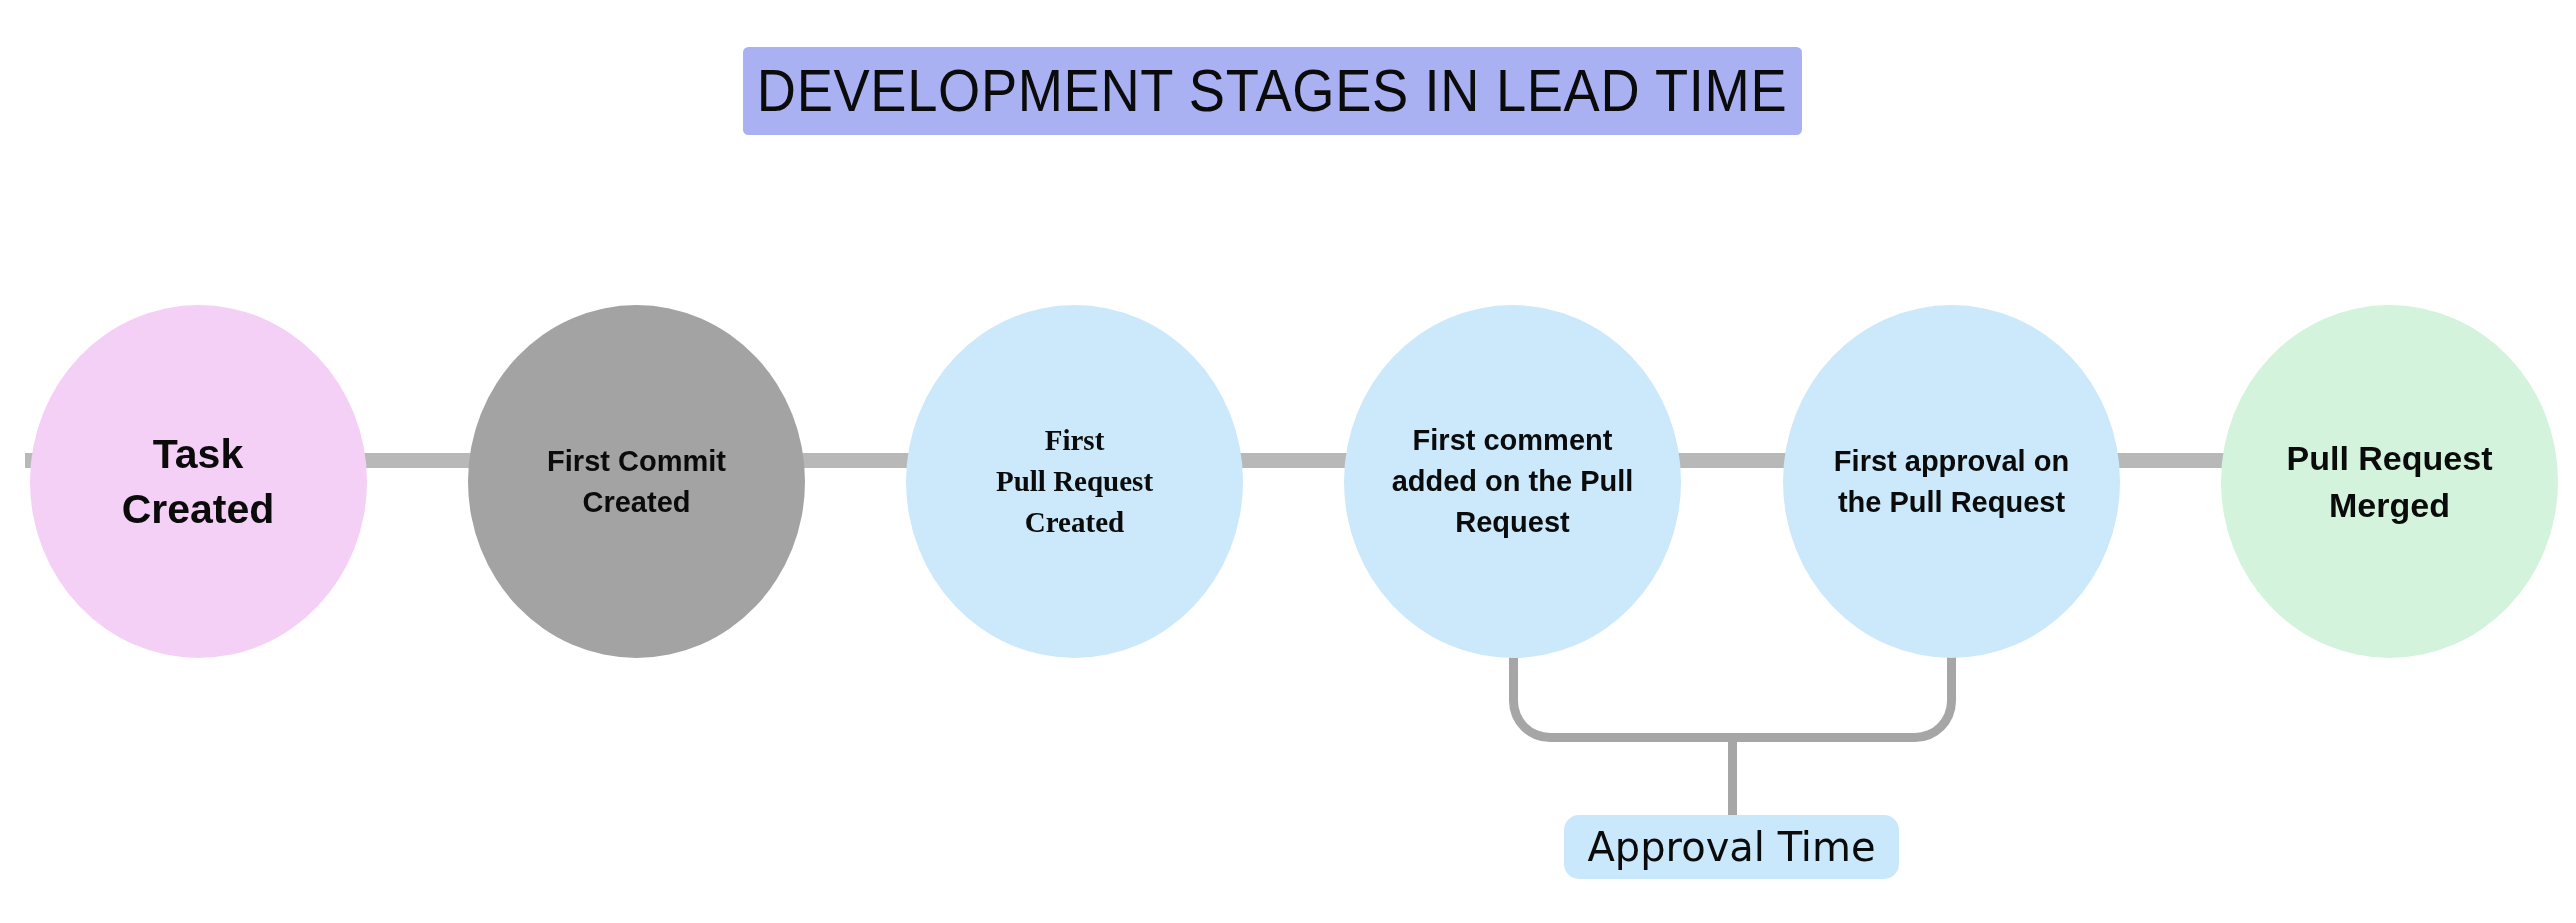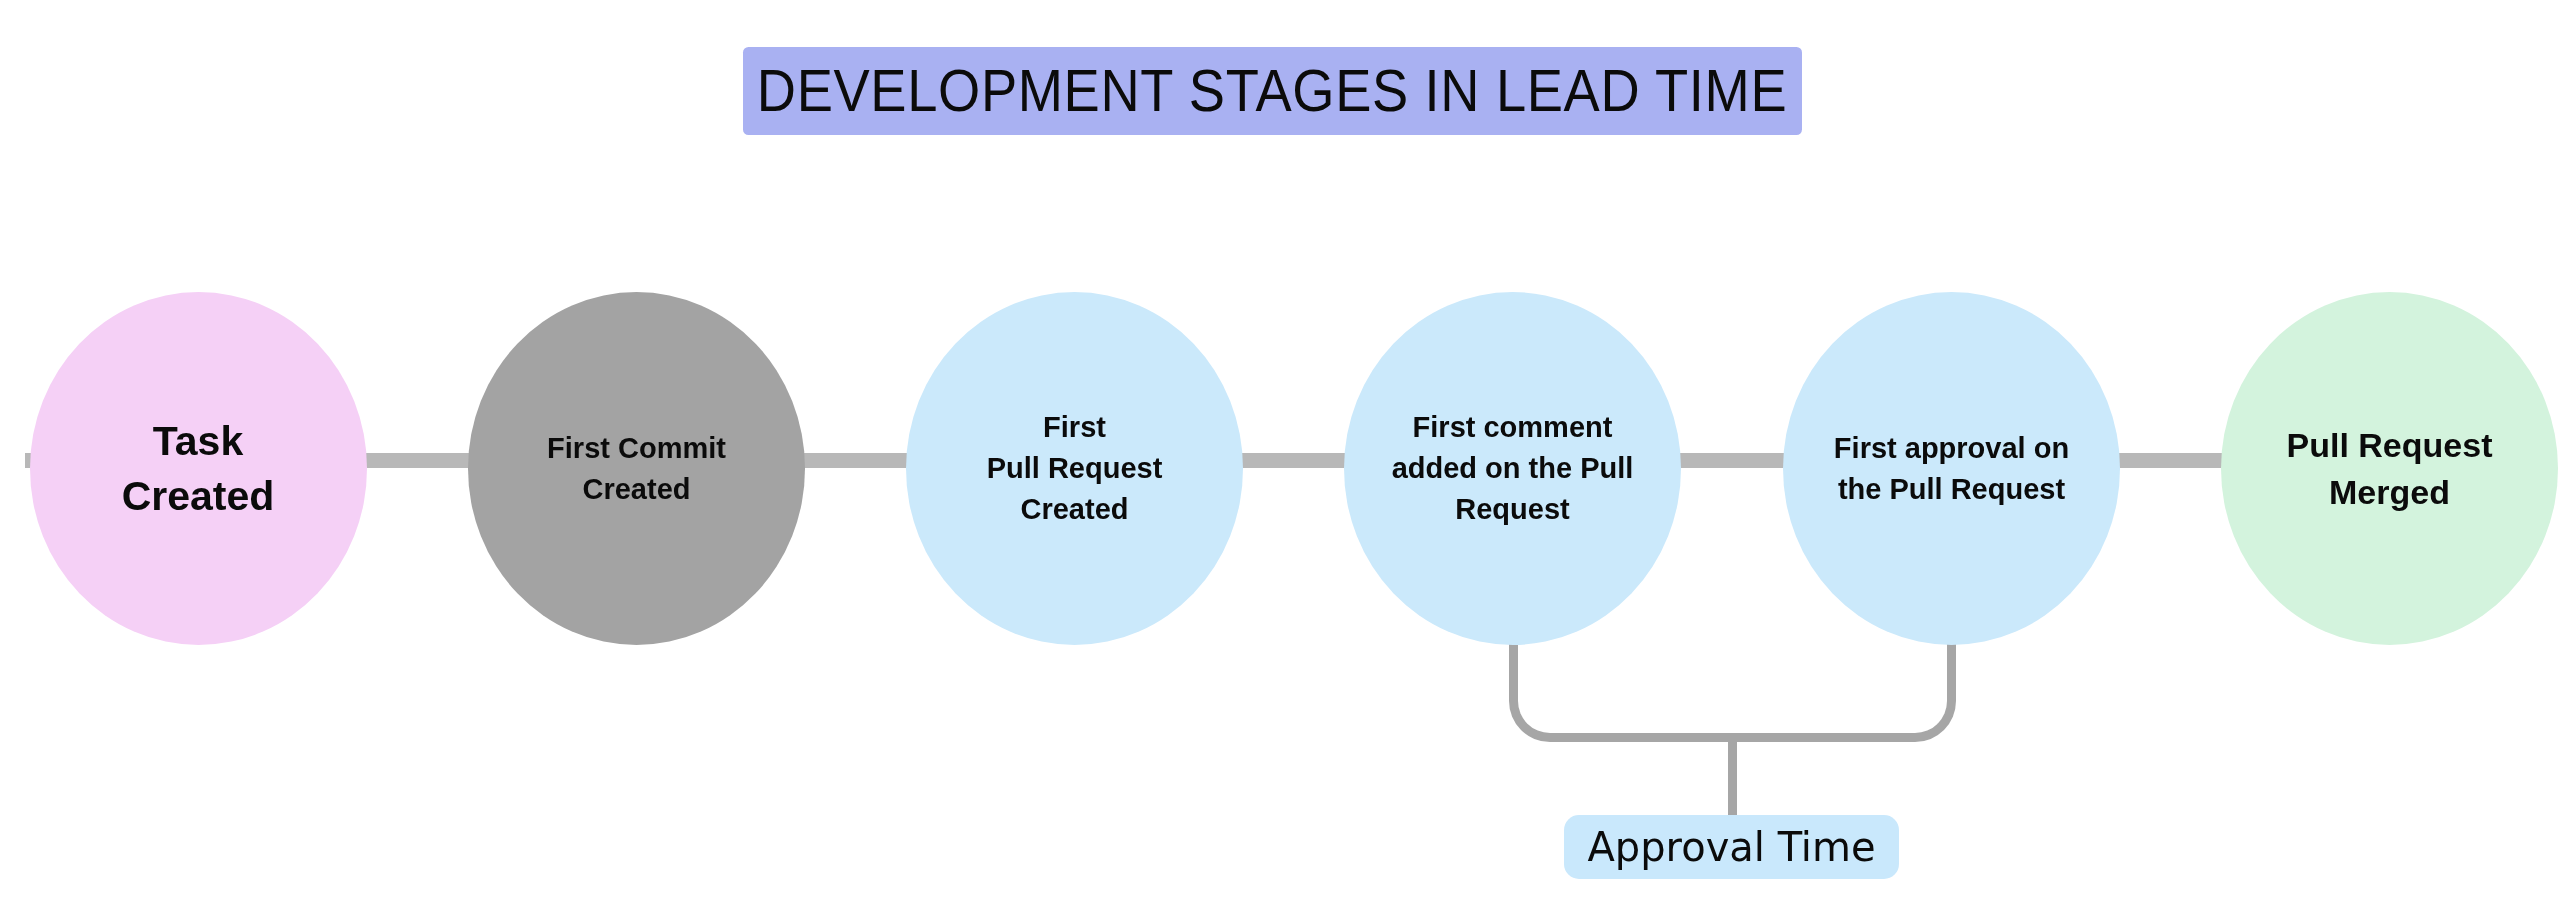--- a/index.html
+++ b/index.html
@@ -34,35 +34,35 @@
   .timeline-connector {
     position: absolute;
     left: 25px; top: 453px;
     width: 2364px; height: 15px;
     z-index: 1;
   }
 
   
   .stage {
     position: absolute;
-    top: 292px;
+    top: 305px;
     width: 337px; height: 353px;
     border-radius: 50%;
     display: flex; align-items: center; justify-content: center;
     text-align: center;
     z-index: 2;
   }
   .stage .stage-label {
     font-weight: 700;
     color: #0b0b0b;
     white-space: pre-line;
   }
   .stage.s1 { left: 29.5px;   }
   .stage.s2 { left: 468px;  }
-  .stage.s3 { left: 906px; }
+  .stage.s3 { left: 906px; font-family: Liberation Serif, serif; }
   .stage.s4 { left: 1344px; }
   .stage.s5 { left: 1783px; }
   .stage.s6 { left: 2221px; }
   .stage.s1 .stage-label { font-size: 41px; line-height: 55px; }
   .stage.s2 .stage-label { font-size: 29px; line-height: 41px; }
   .stage.s3 .stage-label { font-size: 29px; line-height: 41px; }
   .stage.s4 .stage-label { font-size: 29px; line-height: 41px; }
   .stage.s5 .stage-label { font-size: 29px; line-height: 41px; }
   .stage.s6 .stage-label { font-size: 34px; line-height: 47px; }
 

